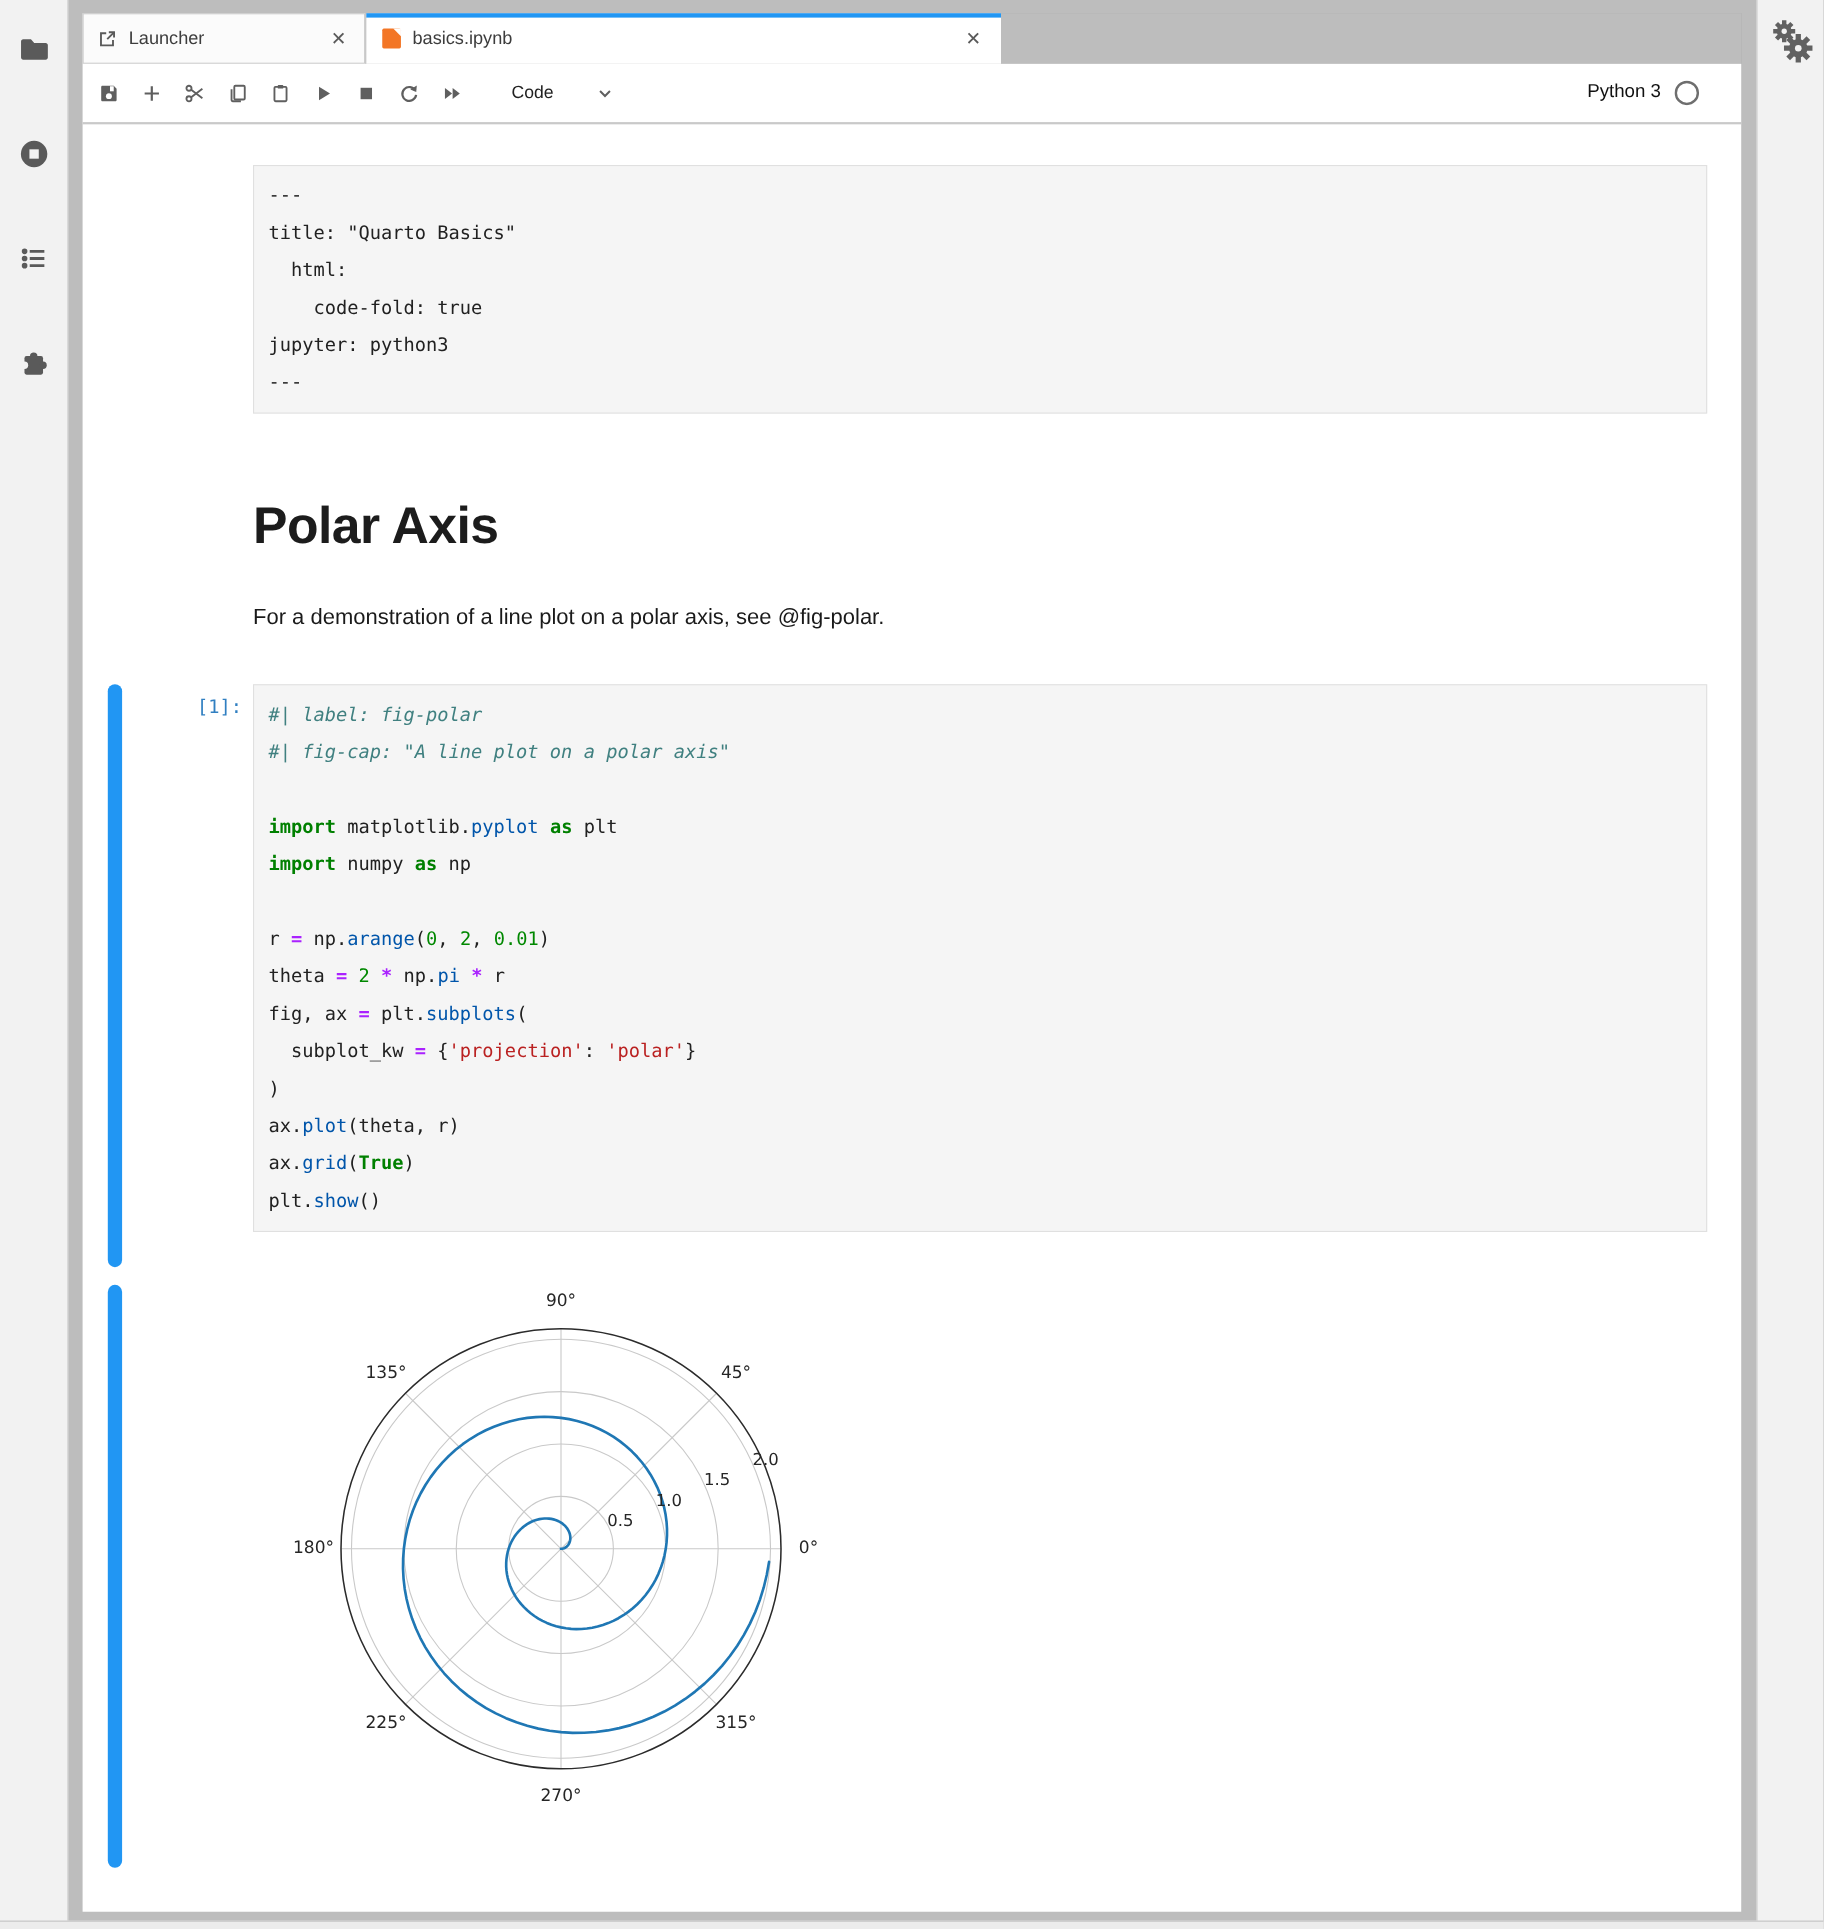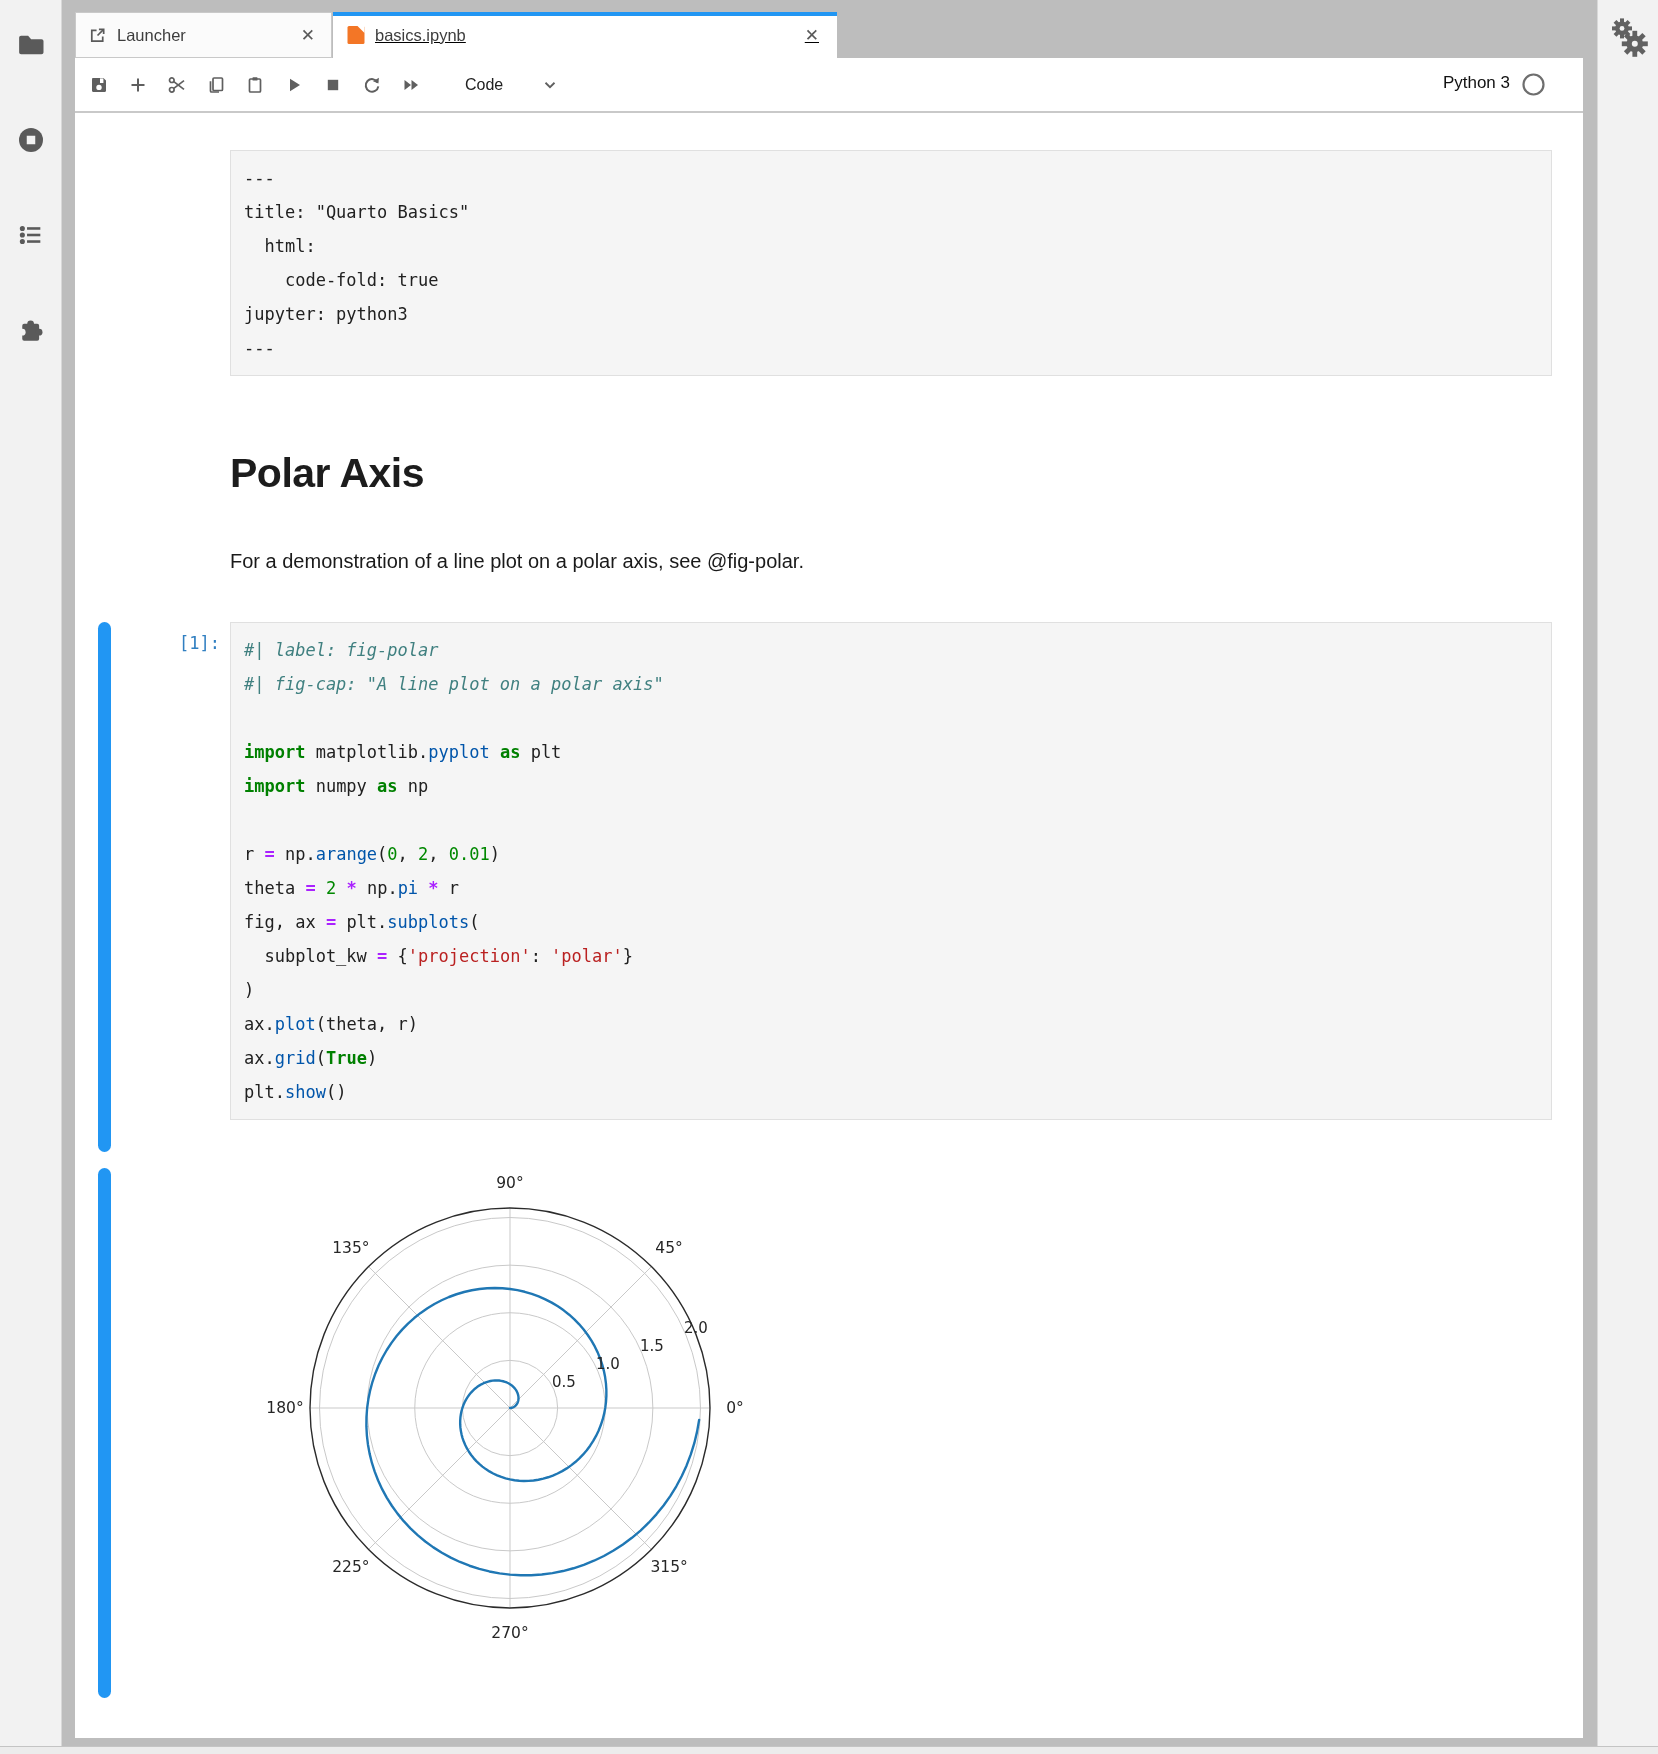--- a/index.html
+++ b/index.html
@@ -19,21 +19,21 @@
   .gears{ position:absolute; top:14px; left:10px; width:40px; height:48px; }
 
   
   .main-panel{ position:absolute; left:75px; top:12px; width:1508px; height:1726px;
                background:#a3a3a3; }
 
   
   .tabbar{ position:absolute; top:0; left:0; right:0; height:46px; background:#bdbdbd; }
   .tab{ position:absolute; top:0; height:46px; display:flex; align-items:center; cursor:pointer; }
   .tab-launcher{ left:0; width:257px; background:#fbfbfb; border:1px solid #c9c9c9; padding:0 12px; }
-  .tab-active{ left:258px; width:504px; background:#ffffff; padding:0 14px;text-decoration:underline; }
+  .tab-active{ left:258px; width:577px; background:#ffffff; padding:0 14px; }
   .tab-active::before{ content:""; position:absolute; top:0; left:0; right:0; height:4px; background:#2196f3; }
   .tab-label{ margin-left:10px; font-size:16.5px; color:#3d3d3d; }
   .tab-close{ margin-left:auto; font-size:17px; color:#5a5a5a; padding:2px 4px; cursor:pointer; }
 
   
   .toolbar{ position:absolute; top:46px; left:0; right:0; height:55px; background:#fff;
             border-bottom:2px solid #c9c9c9; display:flex; align-items:center; padding-left:13px; }
   .tb-btn{ width:22px; height:22px; margin-right:17px; display:flex; align-items:center;
            justify-content:center; cursor:pointer; flex:none; }
   .celltype{ margin-left:26px; font-size:16px; color:#212121; cursor:pointer; }
@@ -45,21 +45,21 @@
   .content{ position:absolute; top:101px; left:0; right:0; bottom:0; background:#fff; overflow:hidden; }
 
   .cellbox{ position:absolute; left:155px; width:1322px; background:#f5f5f5;
             border:1px solid #e0e0e0; padding:10px 13px;
             font-family:"DejaVu Sans Mono", monospace; font-size:17px; color:#212121; }
   .cl{ height:34px; line-height:34px; white-space:pre; }
 
   .raw-cell{ top:37px; }
   .code-box{ top:509px; }
 
-  .md-heading{ position:absolute; left:155px; top:337px; font-size:41px; font-weight:700;
+  .md-heading{ position:absolute; left:155px; top:337px; font-size:47px; font-weight:700;
                color:#1c1c1c; letter-spacing:-0.5px;text-align:right; }
   .md-para{ position:absolute; left:155px; top:437px; font-size:20px; color:#1a1a1a; }
 
   .collapser{ position:absolute; left:23px; width:13px; height:530px; background:#2196f3;
               border-radius:7px; cursor:pointer; }
   .collapser-code{ top:509px; }
   .collapser-out{ top:1055px; }
 
   .prompt{ position:absolute; left:68px; top:520px; width:77px; text-align:right;
            font-family:"DejaVu Sans Mono", monospace; font-size:17px; color:#307fc1; }

